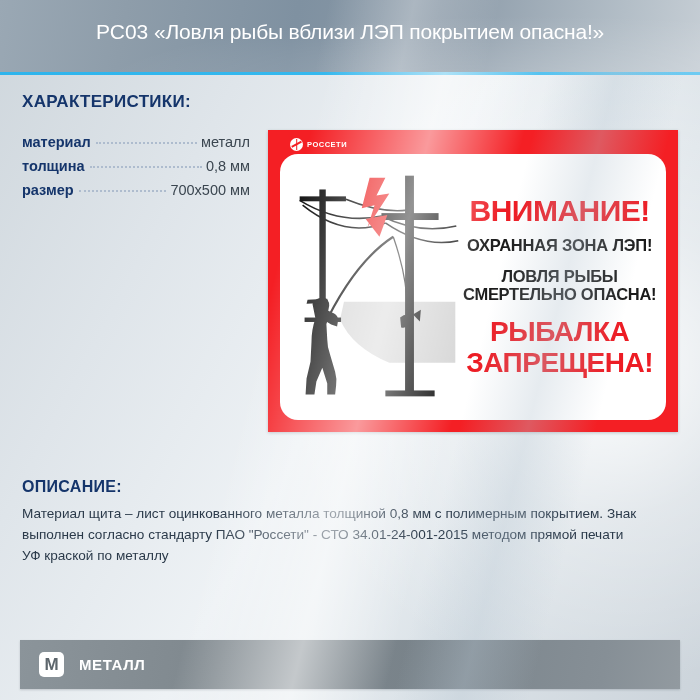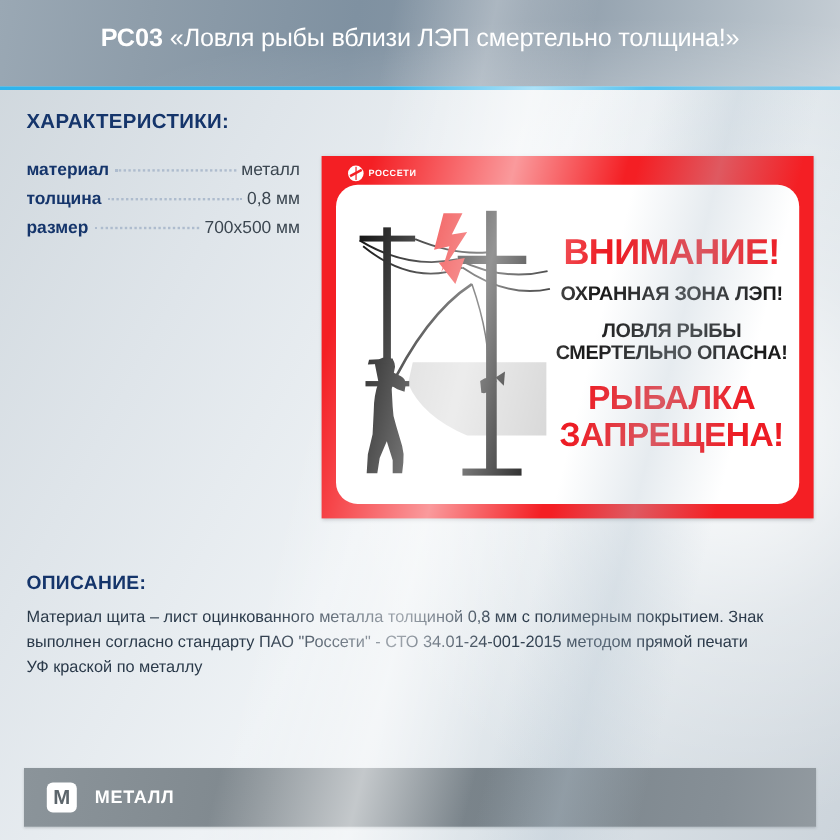--- a/index.html
+++ b/index.html
@@ -49,21 +49,21 @@
   .header-title {
     position: absolute;
     left: 0; right: 0; top: 20px;
     text-align: center;
     color: #ffffff;
     font-size: 21px;
     letter-spacing: -0.2px;
     white-space: nowrap;
   }
   .header-title .code {
-    font-weight: bold;
+    font-weight: normal;
     letter-spacing: 0px;
   }
   .header-title .name {
     font-weight: normal;
   }
   .header-rule {
     position: absolute;
     left: 0; right: 0; top: 72px;
     height: 3px;
     background: linear-gradient(90deg, #2eb4ec 0%, #35b8ee 45%, #6fcbf2 100%);
@@ -276,21 +276,21 @@
   }
 </style>
 </head>
 <body>
 
 <div class="page">
 
   <div class="header">
     <div class="header-sheen"></div>
     <div class="header-title">
-      <span class="code">РС03</span><span> </span><span class="name">«Ловля рыбы вблизи ЛЭП смертельно толщина!»</span>
+      <span class="code">РС03</span><span> </span><span class="name">«Ловля рыбы вблизи ЛЭП покрытием опасна!»</span>
     </div>
   </div>
   <div class="header-rule"></div>
 
   <div class="char-title">ХАРАКТЕРИСТИКИ:</div>
 
   <div class="spec-list">
     <div class="spec-row">
       <span class="spec-label">материал</span>
       <span class="spec-dots"></span>

